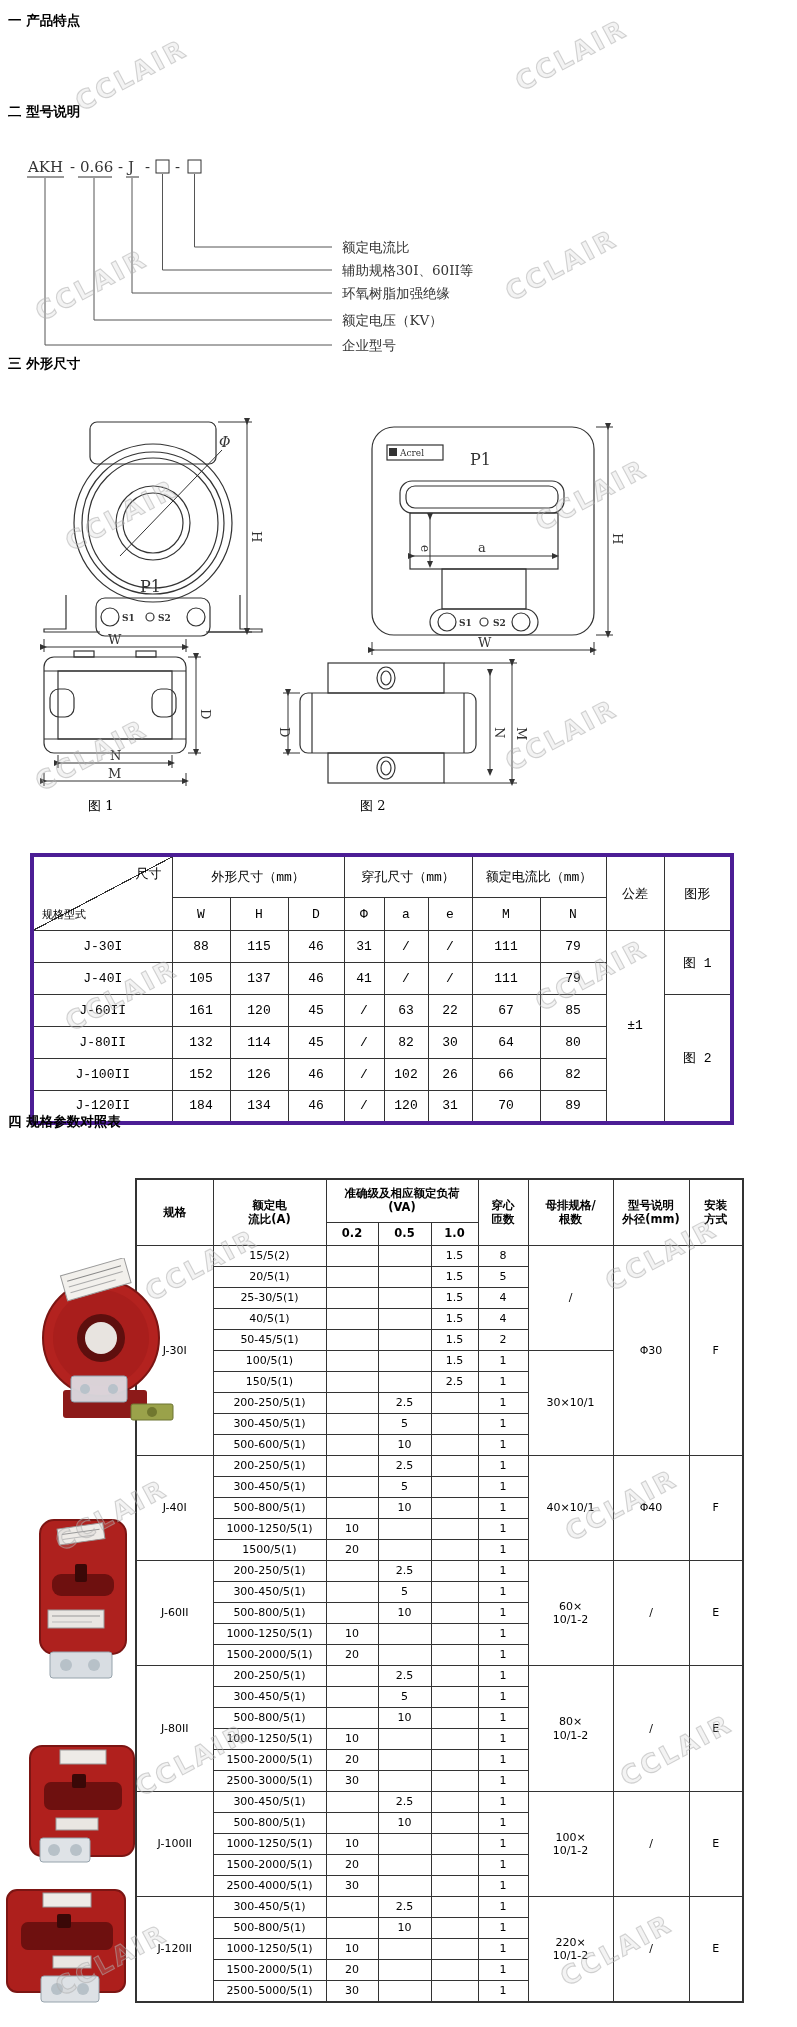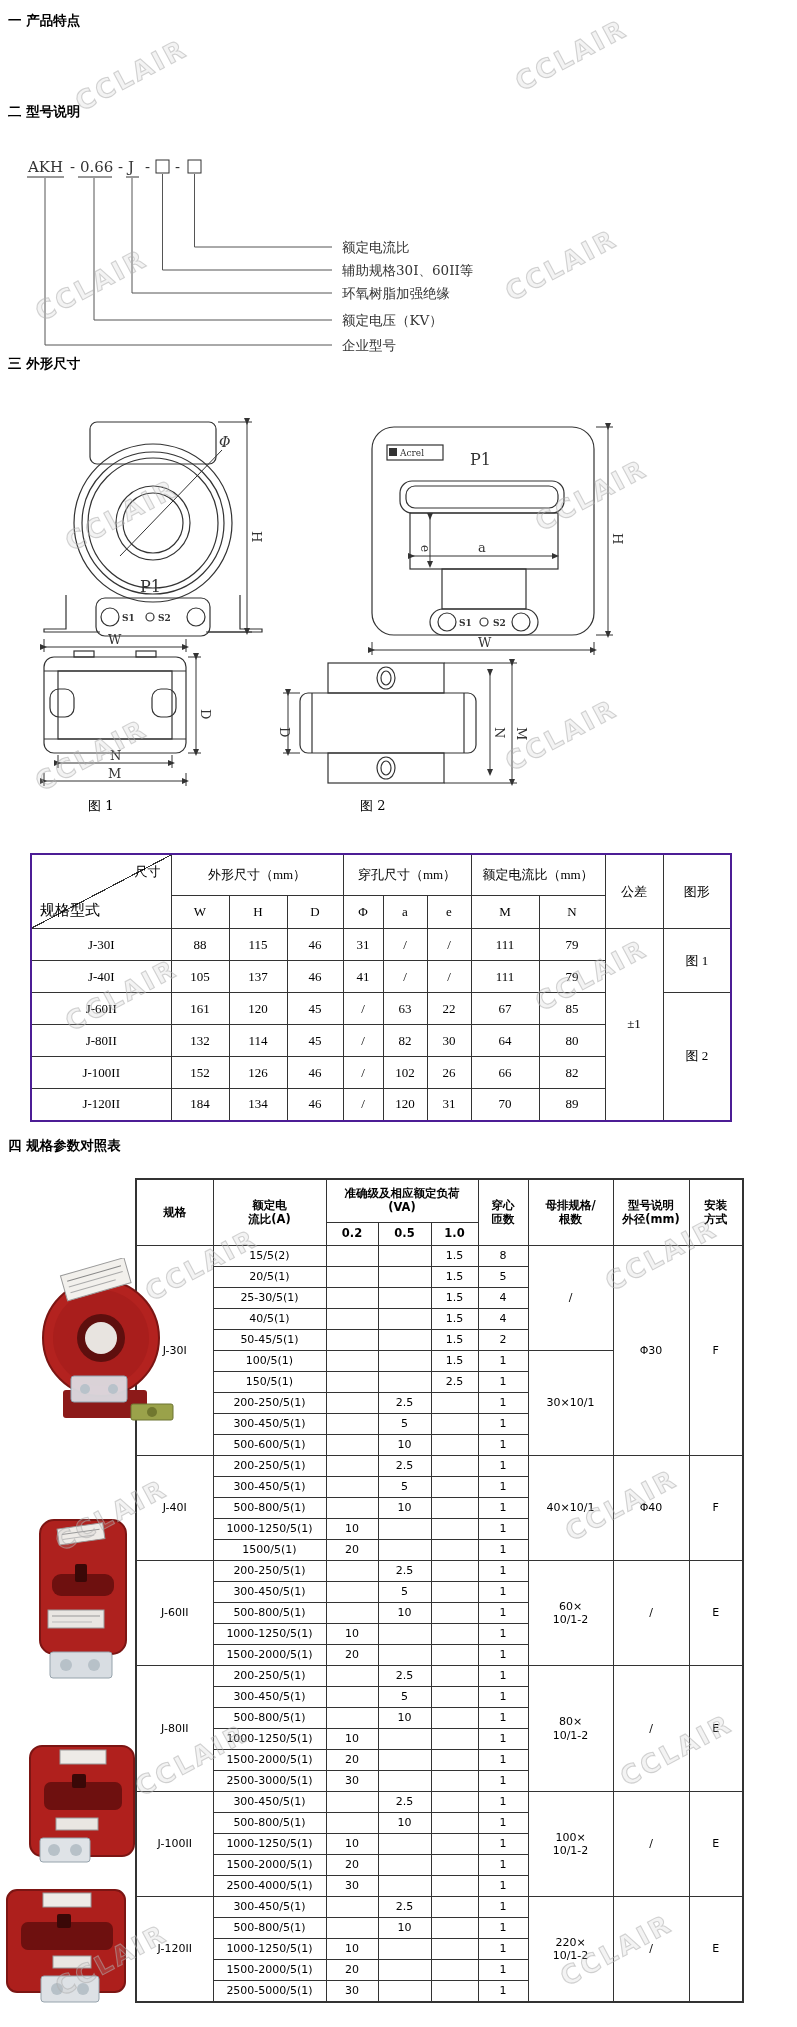--- a/index.html
+++ b/index.html
@@ -16,30 +16,30 @@
 
   
   .wm-layer{position:absolute;left:0;top:0;width:797px;height:2027px;z-index:5;pointer-events:none;}
   .wm{position:absolute;font-family:"DejaVu Sans",sans-serif;font-weight:bold;font-size:26px;
       letter-spacing:3px;color:rgba(190,190,190,0.18);-webkit-text-stroke:1.1px rgba(175,175,175,0.55);
       transform:rotate(-28deg);white-space:nowrap;}
 
   
   #dimTable{position:absolute;left:30px;top:853px;z-index:1;}
   table{border-collapse:collapse;table-layout:fixed;background:transparent;}
-  .dimtab{border:2px solid #4c1d95;font-family:Liberation Serif, serif;font-size:13px;}
+  .dimtab{border:4px solid #4c1d95;font-family:Liberation Mono, monospace;font-size:13px;}
   .dimtab th,.dimtab td{border:1px solid #333;text-align:center;vertical-align:middle;
       padding:0;font-weight:normal;overflow:hidden;}
   .dimtab thead tr:nth-child(1) th{height:40px;}
   .dimtab thead tr:nth-child(2) th{height:32px;}
   .dimtab tbody tr{height:32px;}
   .corner{position:relative;background-image:linear-gradient(to bottom right,
       transparent 49.5%,#333 49.5%,#333 50.4%,transparent 50.4%);}
   .c-top{position:absolute;top:8px;right:10px;font-size:13px;}
-  .c-bot{position:absolute;bottom:8px;left:8px;font-size:15px;}
+  .c-bot{position:absolute;bottom:8px;left:8px;font-size:11px;}
 
   
   #specTable{position:absolute;left:135px;top:1178px;z-index:1;}
   .spectab{border:2px solid #333;font-family:"DejaVu Sans",sans-serif;font-size:11px;}
   .spectab th,.spectab td{border:1px solid #333;text-align:center;vertical-align:middle;
       padding:0;line-height:1.2;overflow:hidden;}
   .spectab th{font-weight:bold;white-space:pre-line;font-size:11.5px;}
   .spectab thead tr:nth-child(1) th{height:42px;}
   .spectab thead tr:nth-child(2) th{height:22px;}
   .spectab tbody tr{height:21px;}
@@ -351,21 +351,21 @@
             <td>/</td>
             <td>120</td>
             <td>31</td>
             <td>70</td>
             <td>89</td>
           </tr>
         </tbody>
       </table>
     </div>
 
-  <h2 class="sec" style="top:1137px">四 规格参数对照表</h2>
+  <h2 class="sec" style="top:1113px">四 规格参数对照表</h2>
 
   <div id="specTable">
       <table class="spectab">
         <colgroup>
           <col style="width:77px">
           <col style="width:113px">
           <col style="width:52px">
           <col style="width:53px">
           <col style="width:47px">
           <col style="width:50px">

